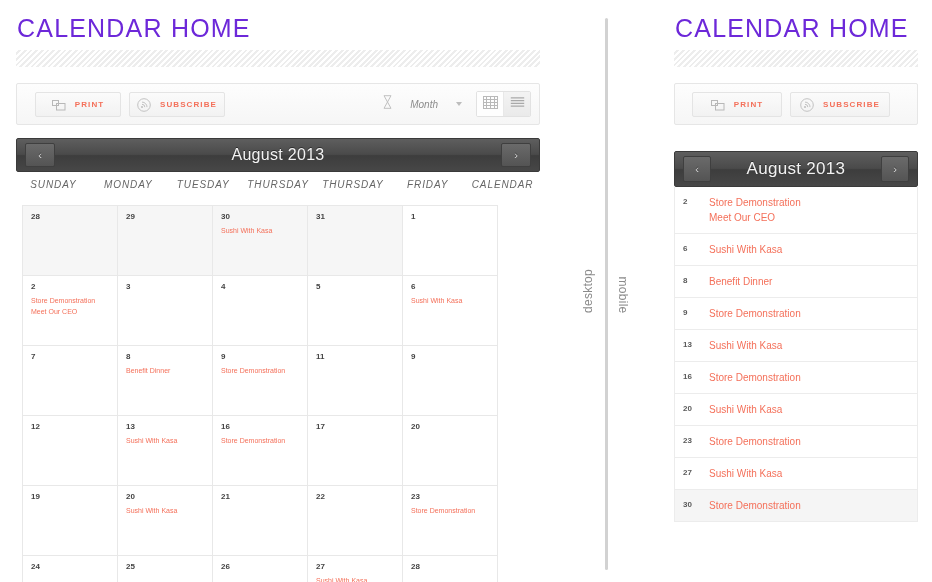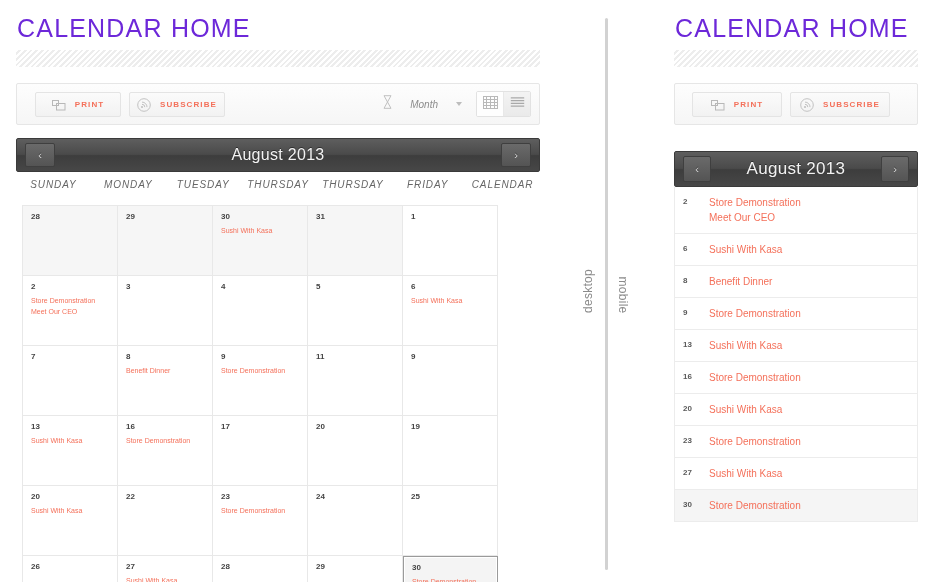--- a/index.html
+++ b/index.html
@@ -477,39 +477,45 @@
         <span class="daynum">9</span>
         <span class="ev">Store Demonstration</span>
       </div>
       <div class="cal-cell">
         <span class="daynum">11</span>
       </div>
       <div class="cal-cell">
         <span class="daynum">9</span>
       </div>
       <div class="cal-cell">
+        <span class="daynum">12</span>
+      </div>
+      <div class="cal-cell">
         <span class="daynum">13</span>
         <span class="ev">Sushi With Kasa</span>
       </div>
       <div class="cal-cell">
         <span class="daynum">16</span>
         <span class="ev">Store Demonstration</span>
       </div>
       <div class="cal-cell">
         <span class="daynum">17</span>
       </div>
       <div class="cal-cell">
         <span class="daynum">20</span>
       </div>
       <div class="cal-cell">
         <span class="daynum">19</span>
       </div>
       <div class="cal-cell">
         <span class="daynum">20</span>
         <span class="ev">Sushi With Kasa</span>
+      </div>
+      <div class="cal-cell">
+        <span class="daynum">21</span>
       </div>
       <div class="cal-cell">
         <span class="daynum">22</span>
       </div>
       <div class="cal-cell">
         <span class="daynum">23</span>
         <span class="ev">Store Demonstration</span>
       </div>
       <div class="cal-cell">
         <span class="daynum">24</span>

